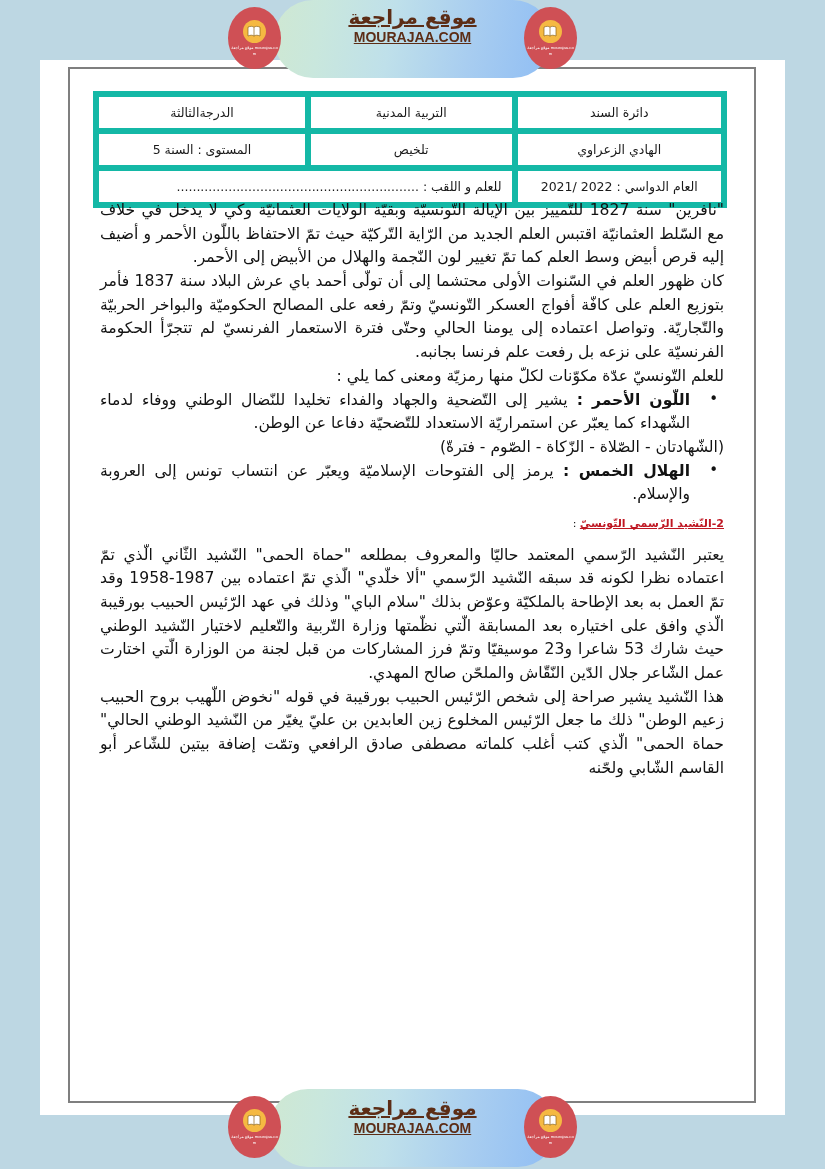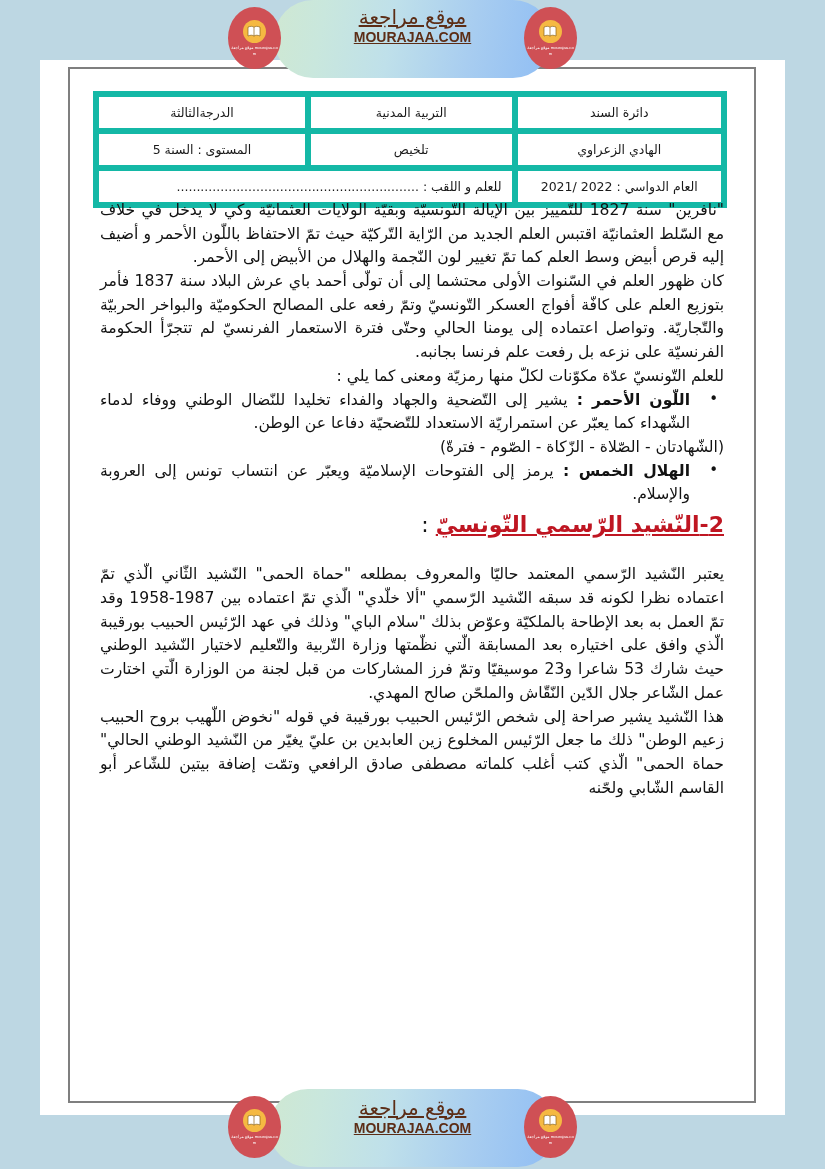--- a/index.html
+++ b/index.html
@@ -76,21 +76,21 @@
     text-align: center;
     color: #5c2d16;
     line-height: 1.12;
     z-index: 3;
   }
   .banner.bottom .banner-text { top: 10px; }
 
   .banner-ar {
     font-family: "DejaVu Sans", sans-serif;
     font-size: 20px;
-    font-weight: normal;
+    font-weight: bold;
     text-decoration: underline;
     display: block;
     letter-spacing: 0px;
   }
   .banner-en {
     font-family: "Liberation Sans", sans-serif;
     font-size: 14px;
     font-weight: bold;
     text-decoration: underline;
     display: block;
@@ -203,22 +203,22 @@
     right: 6px;
     top: -1px;
     font-size: 15px;
     line-height: 1.52;
   }
   .b { font-weight: bold; }
 
   .section-head {
     color: #bf1622;
     font-weight: bold;
-    font-size: 22px;
-    margin-top: 1px;
+    font-size: 11px;
+    margin-top: 9px;
     text-align: right;
   }
   .section-head .uline {
     text-decoration: underline;
     text-decoration-color: #bf1622;
   }
   .section-head .plain {
     color: #121212;
     font-weight: normal;
     text-decoration: none;

